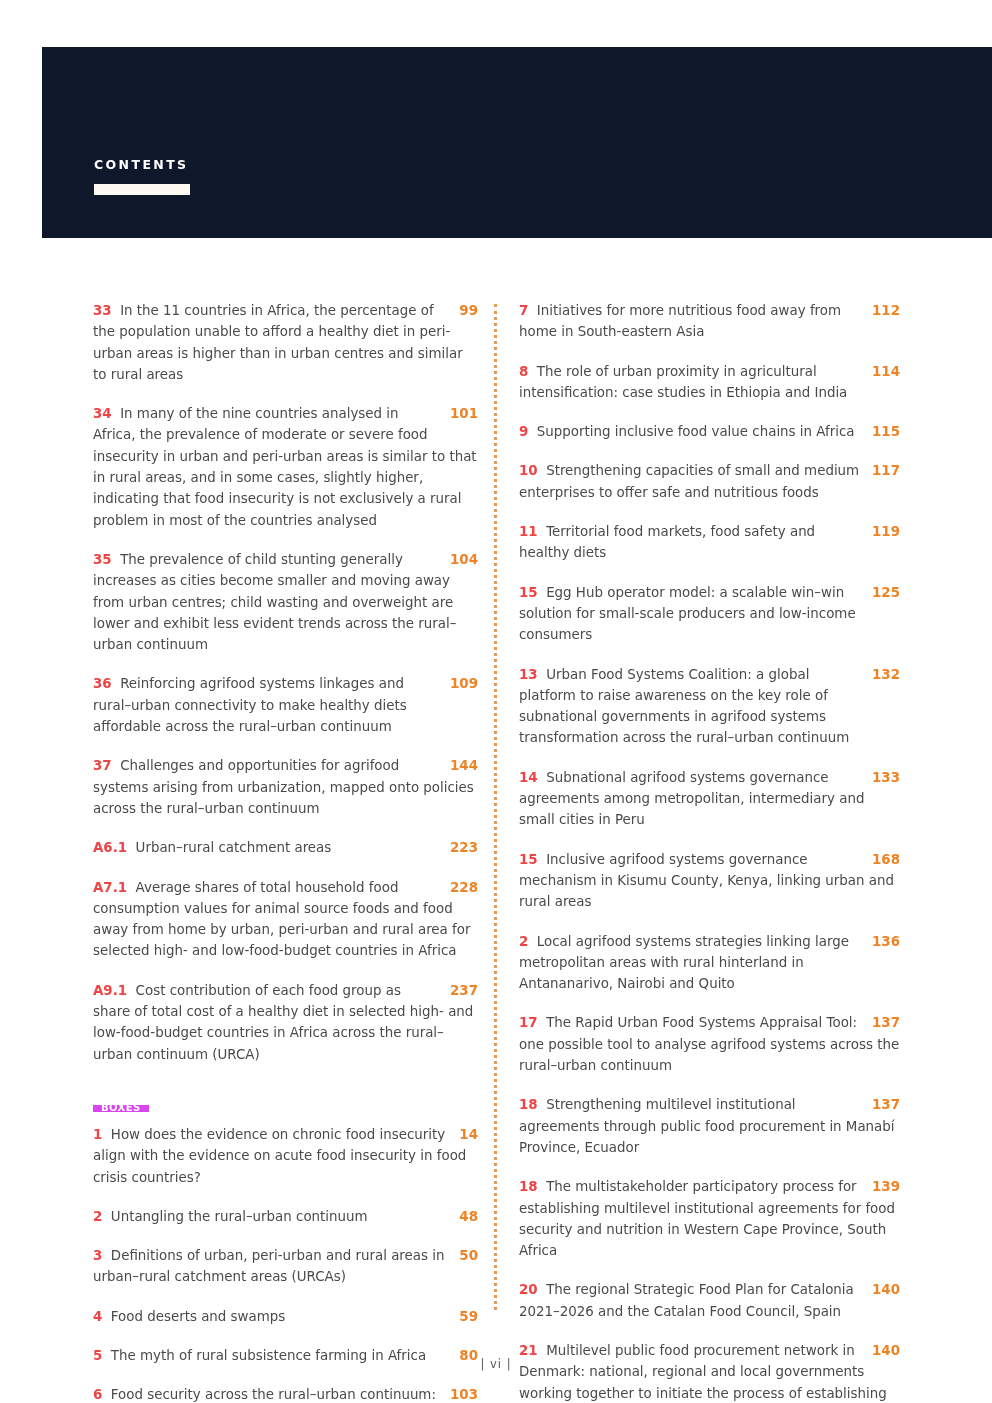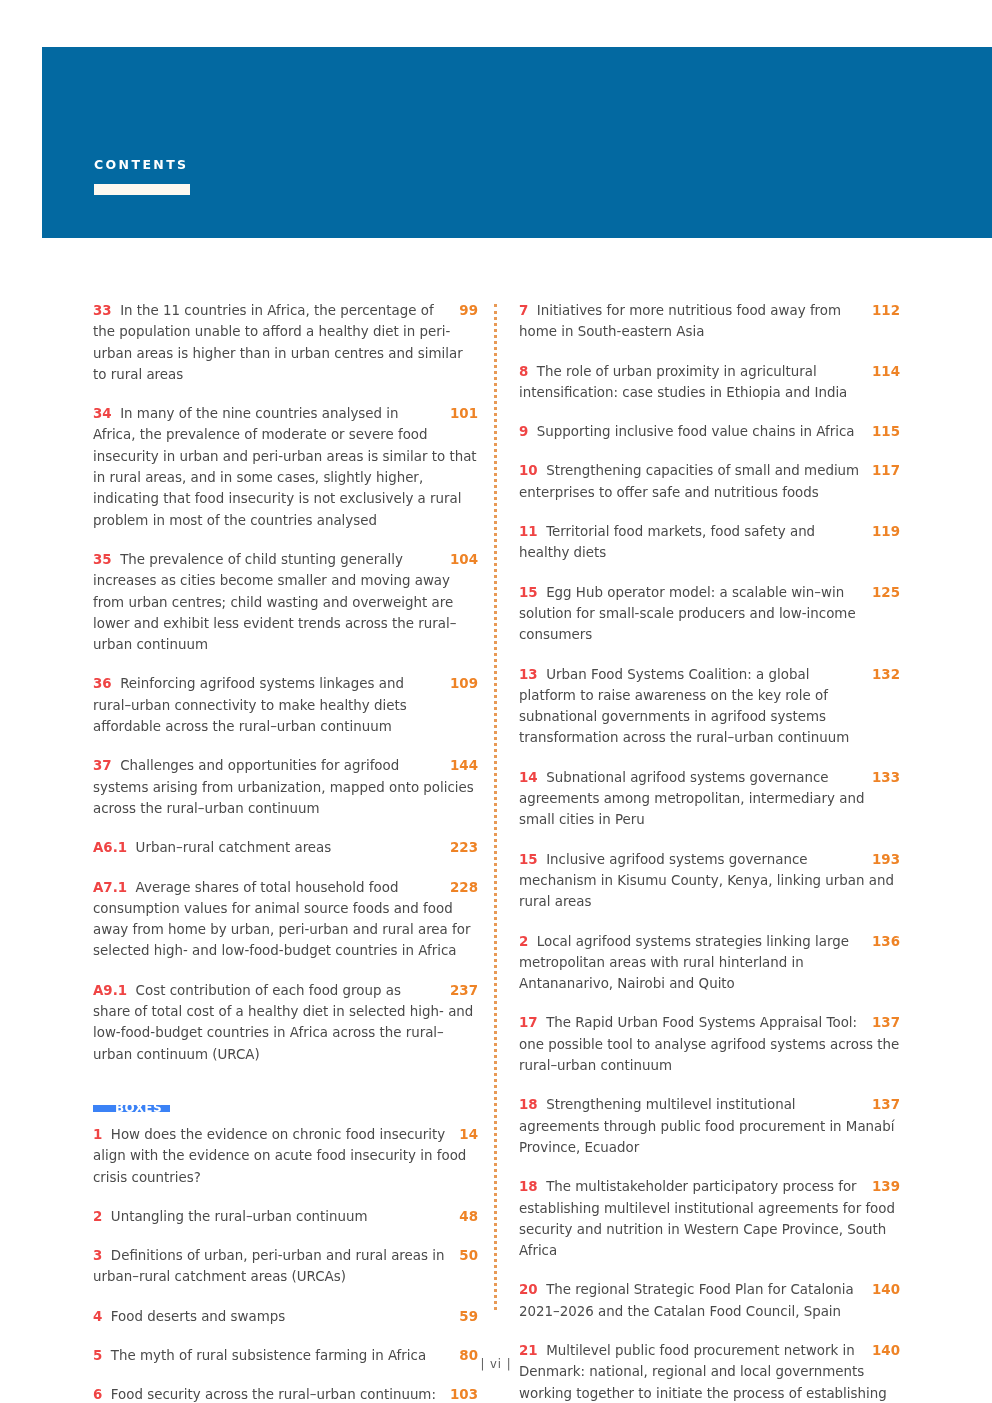--- a/index.html
+++ b/index.html
@@ -17,21 +17,21 @@
     overflow: hidden;
   }
 
   
   .banner {
     position: absolute;
     left: 42px;
     top: 47px;
     width: 950px;
     height: 191px;
-    background: #0369a1;
+    background: #0f172a;
   }
   .banner-title {
     position: absolute;
     left: 52px;
     top: 110px;
     color: #ffffff;
     font-size: 12.5px;
     font-weight: bold;
     letter-spacing: 2.4px;
   }
@@ -89,26 +89,26 @@
     margin-left: 10px;
   }
   
   .entry .body {
     display: block;
   }
 
   
   .section-chip {
     display: inline-block;
-    background: #3b82f6;
+    background: #d946ef;
     color: #ffffff;
-    font-size: 12px;
+    font-size: 10px;
     font-weight: bold;
     letter-spacing: 0.4px;
-    padding: 3px 8px 4px 22px;
+    padding: 3px 8px 4px 8px;
     margin: 22px 0 12px 0;
   }
   .chip-wrap { line-height: 0; }
 
   
   .footer {
     position: absolute;
     left: 0;
     top: 1345px;
     width: 992px;
@@ -203,21 +203,21 @@
         <div class="entry">
           <span class="body"><span class="page">125</span><span class="num">15</span><span class="txt">&nbsp; Egg Hub operator model: a scalable win–win solution for small-scale producers and low-income consumers</span></span>
         </div>
         <div class="entry">
           <span class="body"><span class="page">132</span><span class="num">13</span><span class="txt">&nbsp; Urban Food Systems Coalition: a global platform to raise awareness on the key role of subnational governments in agrifood systems transformation across the rural–urban continuum</span></span>
         </div>
         <div class="entry">
           <span class="body"><span class="page">133</span><span class="num">14</span><span class="txt">&nbsp; Subnational agrifood systems governance agreements among metropolitan, intermediary and small cities in Peru</span></span>
         </div>
         <div class="entry">
-          <span class="body"><span class="page">193</span><span class="num">15</span><span class="txt">&nbsp; Inclusive agrifood systems governance mechanism in Kisumu County, Kenya, linking urban and rural areas</span></span>
+          <span class="body"><span class="page">168</span><span class="num">15</span><span class="txt">&nbsp; Inclusive agrifood systems governance mechanism in Kisumu County, Kenya, linking urban and rural areas</span></span>
         </div>
         <div class="entry">
           <span class="body"><span class="page">136</span><span class="num">2</span><span class="txt">&nbsp; Local agrifood systems strategies linking large metropolitan areas with rural hinterland in Antananarivo, Nairobi and Quito</span></span>
         </div>
         <div class="entry">
           <span class="body"><span class="page">137</span><span class="num">17</span><span class="txt">&nbsp; The Rapid Urban Food Systems Appraisal Tool: one possible tool to analyse agrifood systems across the rural–urban continuum</span></span>
         </div>
         <div class="entry">
           <span class="body"><span class="page">137</span><span class="num">18</span><span class="txt">&nbsp; Strengthening multilevel institutional agreements through public food procurement in Manabí Province, Ecuador</span></span>
         </div>

